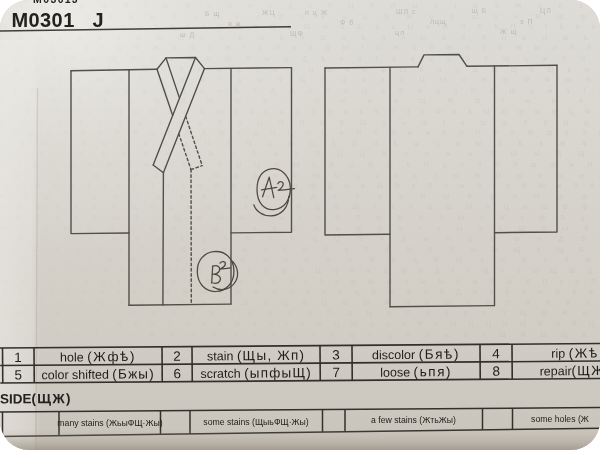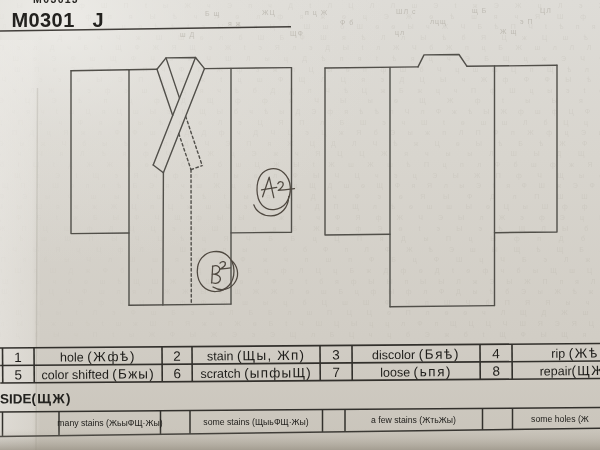--- a/index.html
+++ b/index.html
@@ -1,17 +1,17 @@
 <!DOCTYPE html>
 <html><head>
 <meta charset="utf-8">
 <style>
 html,body{margin:0;padding:0;overflow:hidden;width:600px;height:450px;}
 #page{width:600px;height:450px;position:relative;overflow:hidden;background:#fca5a5;
-font-family:"Liberation Sans",sans-serif;}
+font-family:"Liberation Sans",sans-serif;border-radius:29px;}
 svg{position:absolute;left:0;top:0;}
 </style>
 </head>
 <body>
 <div id="page">
 <svg width="600" height="450" viewBox="0 0 600 450">
 <defs>
 <linearGradient id="pv" x1="0" y1="0" x2="0" y2="1">
  <stop offset="0" stop-color="#dedcd7"></stop>
  <stop offset="0.35" stop-color="#d8d5ce"></stop>

